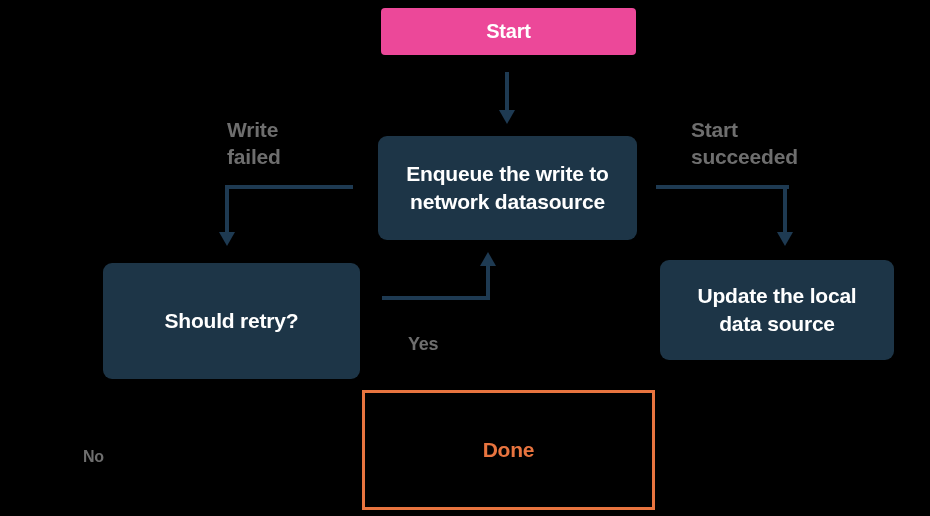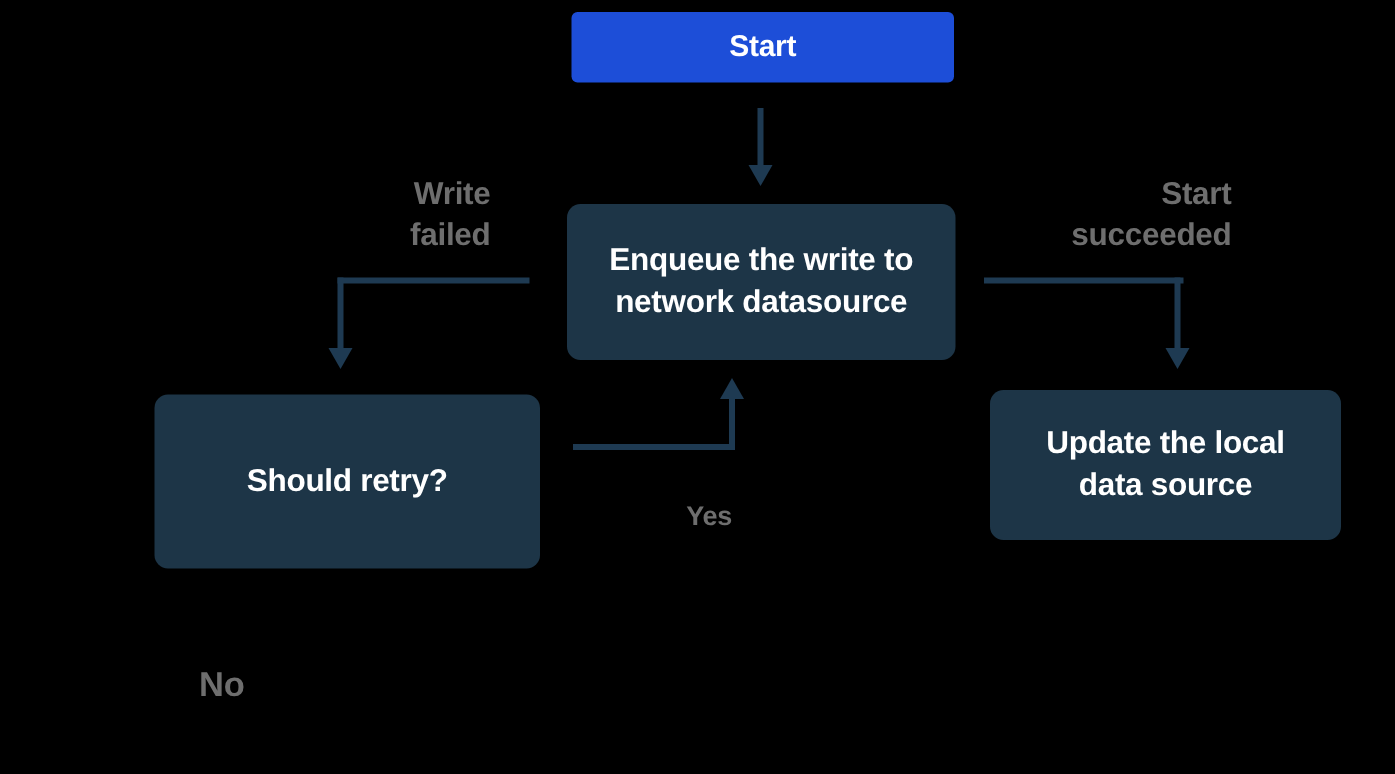--- a/index.html
+++ b/index.html
@@ -6,41 +6,41 @@
   .stage{
     position:relative;width:930px;height:516px;background:#000000;overflow:hidden;
     font-family:"Liberation Sans", sans-serif;
   }
   .node{
     position:absolute;display:flex;align-items:center;justify-content:center;
     text-align:center;font-weight:700;color:#ffffff;box-sizing:border-box;
     letter-spacing:-0.2px;
   }
   .node-start{
-    left:381px;top:8px;width:255px;height:47px;background:#1d4ed8;border-radius:4px;
+    left:381px;top:8px;width:255px;height:47px;background:#ec4899;border-radius:4px;
     font-size:20px;
   }
   .node-navy{
     background:#1D3547;border-radius:9px;font-size:21px;line-height:28px;padding:11px 14px;
   }
   .node-enqueue{left:378px;top:136px;width:259px;height:104px;}
   .node-retry{left:103px;top:263px;width:257px;height:116px;}
   .node-update{left:660px;top:260px;width:234px;height:100px;}
   .node-done{
     left:362px;top:390px;width:293px;height:120px;background:transparent;
     border:3px solid #E8743F;color:#E8743F;font-size:21px;border-radius:0;
   }
   .edge-label{
     position:absolute;color:#6E6E6E;font-weight:700;font-size:21px;line-height:27px;
-    text-align:right;letter-spacing:-0.2px;
+    text-align:left;letter-spacing:-0.2px;
   }
   .lbl-write-failed{left:227px;top:116px;width:100px;}
   .lbl-write-succeeded{left:691px;top:116px;width:130px;}
   .lbl-yes{left:408px;top:331px;width:80px;font-size:18px;}
-  .lbl-no{left:83px;top:443px;width:80px;font-size:23px;}
+  .lbl-no{left:83px;top:443px;width:80px;font-size:16px;}
   .line{position:absolute;background:#1E3A52;}
   .head{position:absolute;width:0;height:0;}
   .head-down{border-left:8px solid transparent;border-right:8px solid transparent;border-top:14px solid #1E3A52;}
   .head-up{border-left:8px solid transparent;border-right:8px solid transparent;border-bottom:14px solid #1E3A52;}
   
   .ln-start-v{left:505px;top:72px;width:4px;height:38px;}
   .hd-start{left:499px;top:110px;}
   
   .ln-left-h{left:225px;top:185px;width:128px;height:4px;}
   .ln-left-v{left:225px;top:185px;width:4px;height:47px;}
@@ -91,14 +91,17 @@
   </div>
 
   <div class="line ln-yes-h"></div>
   <div class="line ln-yes-v"></div>
   <div class="head head-up hd-yes"></div>
 
   <div class="edge-label lbl-yes">Yes</div>
 
   <div class="edge-label lbl-no">No</div>
 
+  <div class="node node-done">
+    <span>Done</span>
+  </div>
 
 </div>
 
 </body></html>

